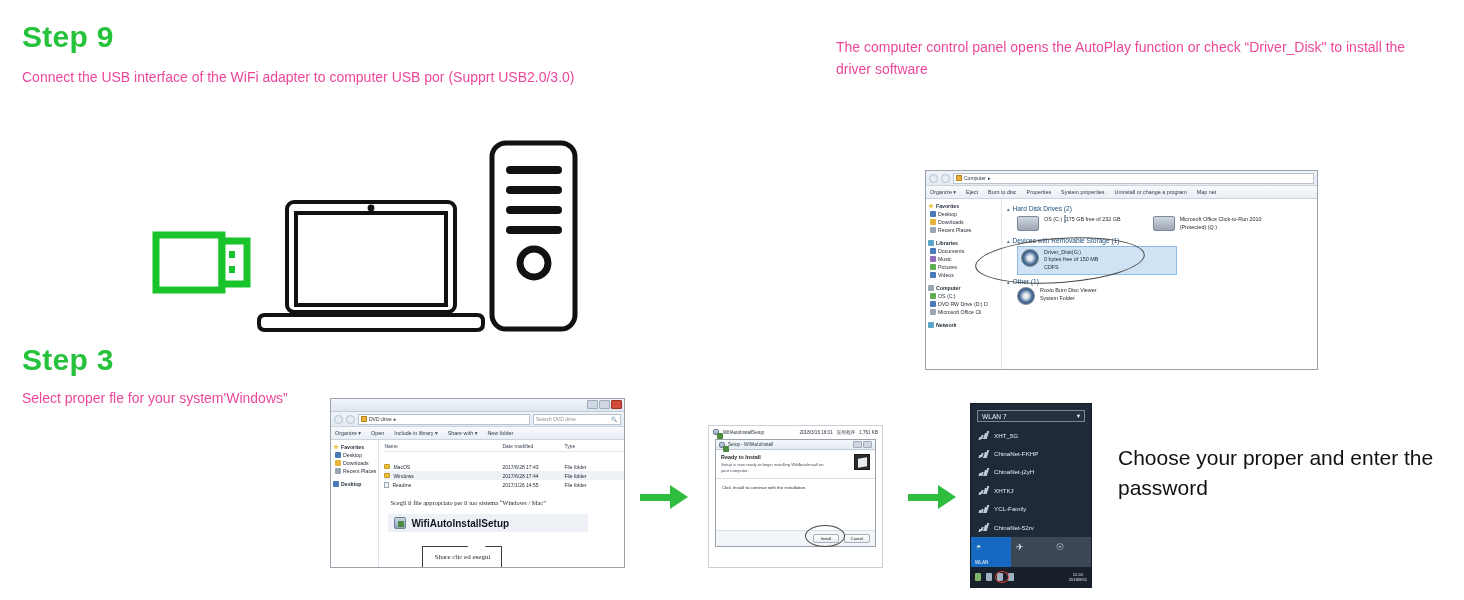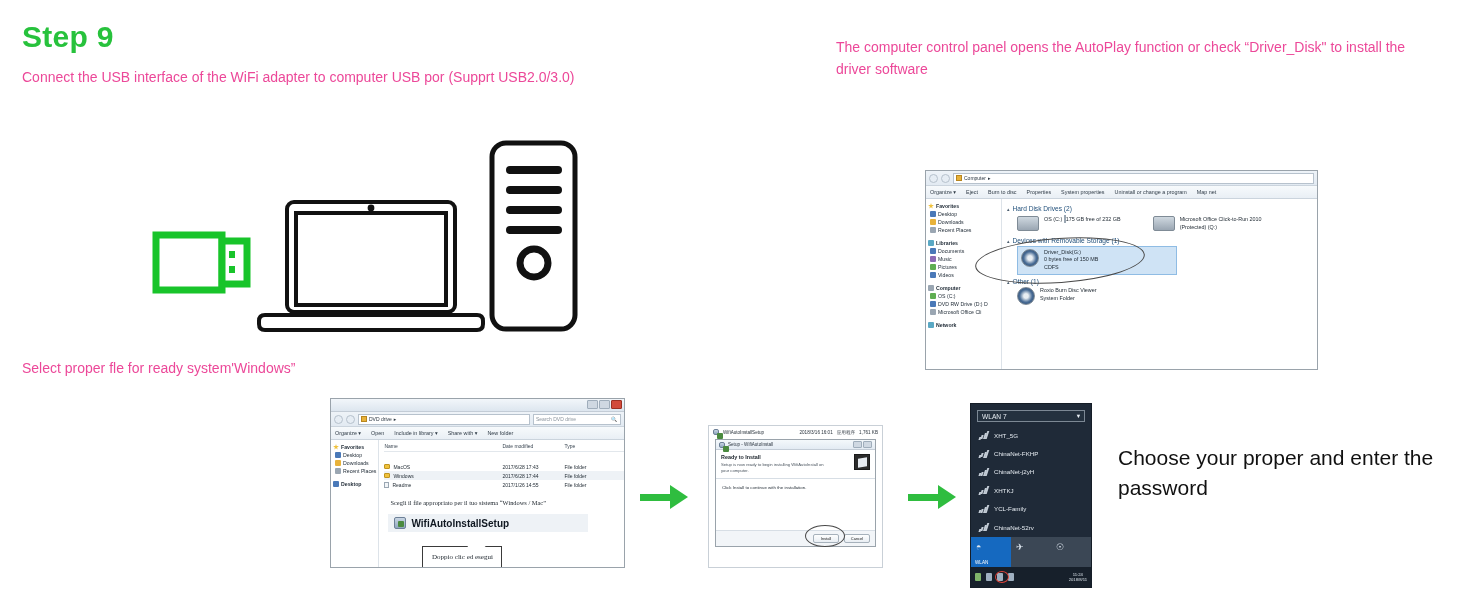--- a/index.html
+++ b/index.html
@@ -411,21 +411,22 @@
           <span>Roxio Burn Disc Viewer</span><br>
           <span>System Folder</span>
         </span>
       </div>
     </div>
   </div>
 </div>
 <div class="ellipse-hl"></div>
 
 <div id="step3">
-  <div class="step-body">Select proper fle for ready system'Windows”</div>
+  <div class="step-title">Step 3</div>
+  <div class="step-body">Select proper fle for your system'Windows”</div>
 </div>
 
 <div class="win" id="win-dvd">
   <div class="win-chrome">
     <span class="win-btns">
       <i></i>
       <i></i>
       <i class="close"></i>
     </span>
   </div>
@@ -511,21 +512,21 @@
         <span class="c4">2 KB</span>
       </div>
 
       <div class="it-note">Scegli il file appropriato per il tuo sistema “Windows / Mac”</div>
 
       <div class="setup-row">
         <span class="setup-ico"></span>
         <span>WifiAutoInstallSetup</span>
       </div>
 
-      <div class="bubble">Doppio clic ed esegui</div>
+      <div class="bubble">Share clic ed esegui</div>
     </div>
   </div>
 </div>
 
 <div class="arrow" id="arrow1">
   <span class="shaft"></span>
     <span class="head"></span>
 </div>
 
 <div id="win-setup" class="win">

